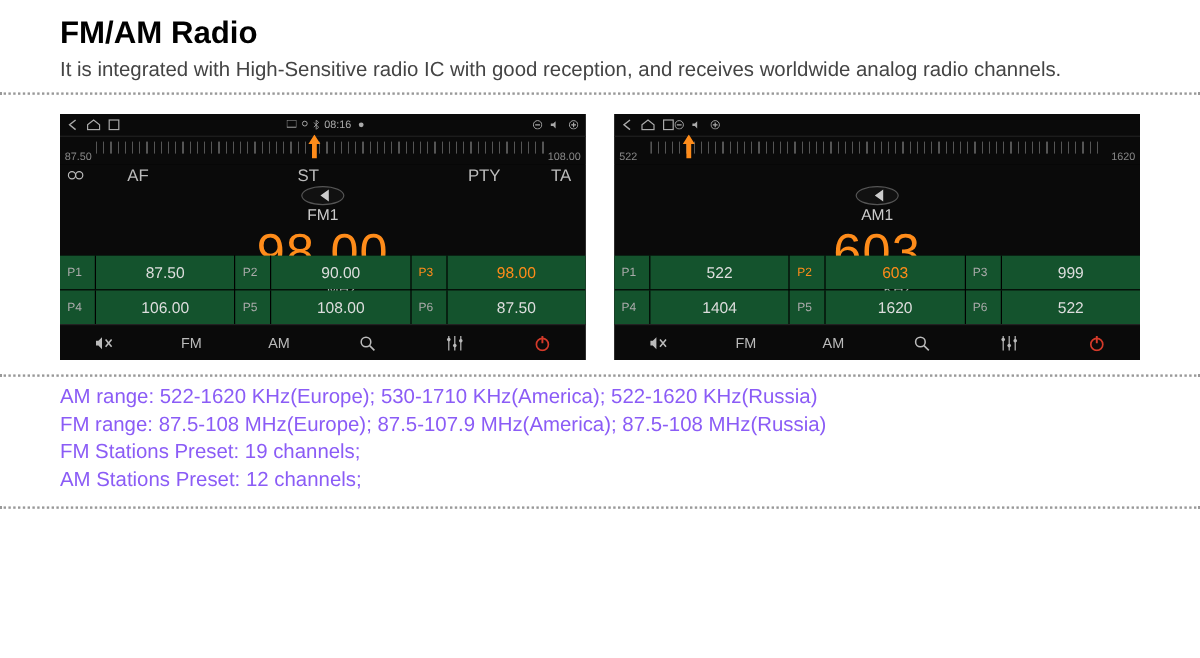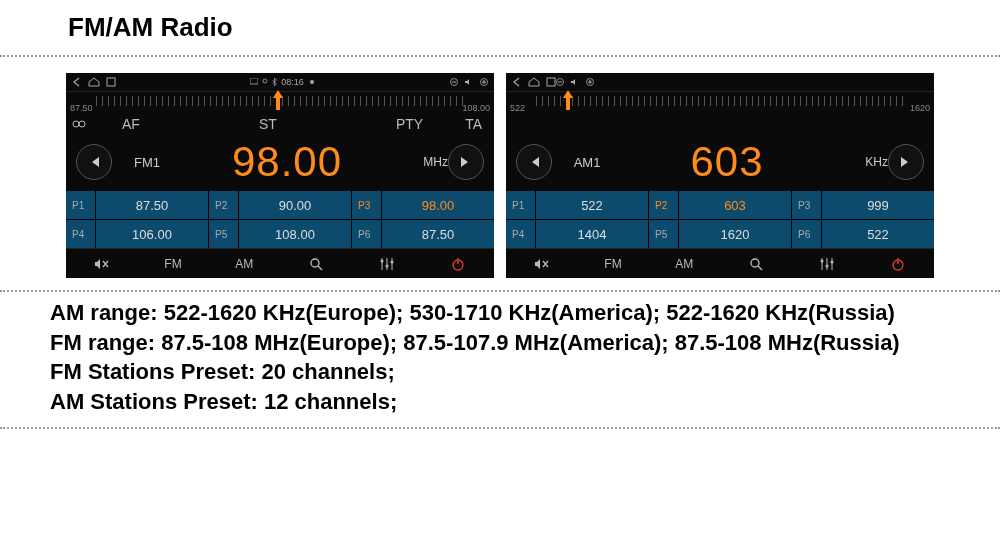--- a/index.html
+++ b/index.html
@@ -1,59 +1,60 @@
 <!DOCTYPE html>
 <html><head>
 <meta charset="utf-8">
 <style>
 * { margin: 0; padding: 0; box-sizing: border-box; }
 body { font-family: Arial, sans-serif; background: #fff; width: 1000px; height: 548px; overflow: hidden; }
 .page { padding: 0; }
-.header-section { padding: 12px 68px 8px; border-bottom: 2px dotted #999; }
+.header-section { padding: 12px 50px 8px; border-bottom: 2px dotted #999; }
 .title { font-size: 26px; font-weight: bold; color: #000; margin-bottom: 4px; }
 .subtitle { font-size: 17px; color: #444; line-height: 1.3; }
-.screens { display: flex; gap: 12px; padding: 16px 66px 12px; justify-content: space-between; }
+.screens { display: flex; gap: 12px; padding: 16px 50px 12px; justify-content: space-between; }
 .radio-unit { width: 438px; background: #000; color: #ccc; font-family: Arial, sans-serif; }
 .statusbar { display: flex; align-items: center; height: 18px; padding: 0 6px; font-size: 9px; color: #aaa; background: #0a0a0a; }
 .statusbar .sb-left { display: flex; gap: 6px; align-items: center; }
 .statusbar .sb-center { flex: 1; display: flex; justify-content: center; gap: 4px; align-items: center; }
 .statusbar .sb-right { display: flex; gap: 6px; align-items: center; }
 .sb-icon { display: inline-flex; }
 .dial-row { position: relative; height: 24px; background: #0a0a0a; border-top: 1px solid #222; }
 .dial-min { position: absolute; left: 4px; bottom: 2px; font-size: 9px; color: #888; }
 .dial-max { position: absolute; right: 4px; bottom: 2px; font-size: 9px; color: #888; }
 .dial-ticks { position: absolute; left: 30px; right: 30px; top: 4px; height: 10px; background: repeating-linear-gradient(90deg, #555 0 1px, transparent 1px 6px); }
 .dial-needle { position: absolute; top: -2px; width: 12px; height: 20px; }
 .dial-needle svg { display: block; }
 .rds-row { display: flex; align-items: center; height: 18px; padding: 0 6px; gap: 30px; background: #0a0a0a; font-size: 14px; color: #bbb; }
 .rds-pill { padding: 0 6px; }
 .rds-spacer { flex: 1; }
-.freq-row { display: flex; align-items: center; height: 58px; background: #0a0a0a; padding: 0 10px; }
+.freq-row { display: flex; align-items: center; height: 58px; background: #0a0a0a; padding: 0 10px; flex-direction: column; }
 .seek-btn { width: 36px; height: 36px; border: 1px solid #555; border-radius: 50%; display: flex; align-items: center; justify-content: center; color: #ccc; font-size: 16px; background: #111; cursor: pointer; }
 .band-label { width: 70px; text-align: center; font-size: 13px; color: #ccc; }
 .freq-val { flex: 1; text-align: center; font-size: 42px; font-weight: 300; color: #ff8c1a; letter-spacing: 1px; }
 .freq-unit { width: 56px; text-align: right; font-size: 12px; color: #ccc; }
 .presets { display: grid; grid-template-columns: repeat(3, 1fr); grid-template-rows: 28px 28px; gap: 1px; background: #000; }
-.preset { display: flex; align-items: center; background: #0c4a6e; font-size: 11px; cursor: pointer; }
+.preset { display: flex; align-items: center; background: #14532d; font-size: 11px; cursor: pointer; }
 .preset .pn { width: 30px; padding-left: 6px; color: #aaa; font-size: 10px; border-right: 1px solid #000; height: 100%; display: flex; align-items: center; }
 .preset .pv { flex: 1; text-align: center; color: #ddd; font-size: 13px; }
 .preset.active .pn { color: #ff8c1a; }
 .preset.active .pv { color: #ff8c1a; }
 .bottombar { display: flex; align-items: center; height: 30px; background: #0a0a0a; border-top: 1px solid #222; }
 .bb-item { flex: 1; display: flex; align-items: center; justify-content: center; color: #bbb; font-size: 12px; height: 100%; cursor: pointer; }
 .bb-item.power { color: #d43a2a; }
 .specs { padding: 6px 50px 10px; border-top: 2px dotted #999; border-bottom: 2px dotted #999; }
-.spec-line { font-size: 22px; font-weight: bold; color: #000000; line-height: 1.35; }
+.spec-line { font-size: 17px; font-weight: normal; color: #8b5cf6; line-height: 1.35; }
 </style>
 </head>
 <body>
 
 <div class="page">
   <div class="header-section">
     <div class="title">FM/AM Radio</div>
+    <div class="subtitle">It is integrated with High-Sensitive radio IC with good reception, and receives worldwide analog radio channels.</div>
   </div>
 
   <div class="screens">
 
     <div class="radio-unit">
       <div class="statusbar">
         <div class="sb-left">
           <span class="sb-icon">
               <svg width="10" height="10" viewBox="0 0 10 10">
                 <path d="M7 1 L2 5 L7 9" stroke="#aaa" stroke-width="1.2" fill="none"></path>
@@ -340,16 +341,16 @@
               <path d="M7 1 L7 7" stroke="#d43a2a" stroke-width="1.6"></path>
             </svg>
           </div>
       </div>
     </div>
   </div>
 
   <div class="specs">
     <div class="spec-line">AM range: 522-1620 KHz(Europe); 530-1710 KHz(America); 522-1620 KHz(Russia)</div>
     <div class="spec-line">FM range: 87.5-108 MHz(Europe); 87.5-107.9 MHz(America); 87.5-108 MHz(Russia)</div>
-    <div class="spec-line">FM Stations Preset: 20 channels;</div>
+    <div class="spec-line">FM Stations Preset: 19 channels;</div>
     <div class="spec-line">AM Stations Preset: 12 channels;</div>
   </div>
 </div>
 
 </body></html>

